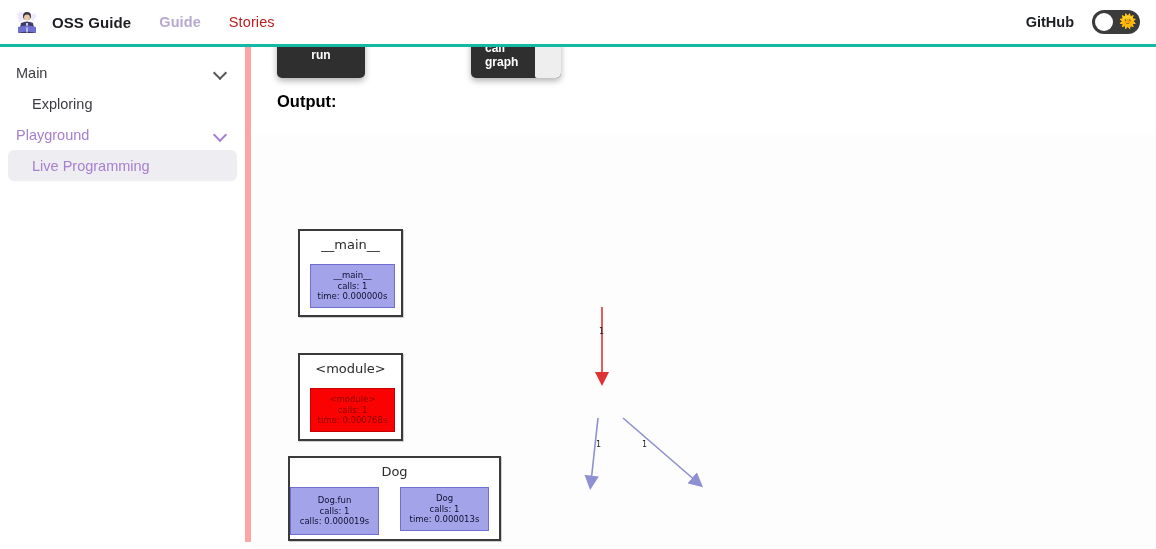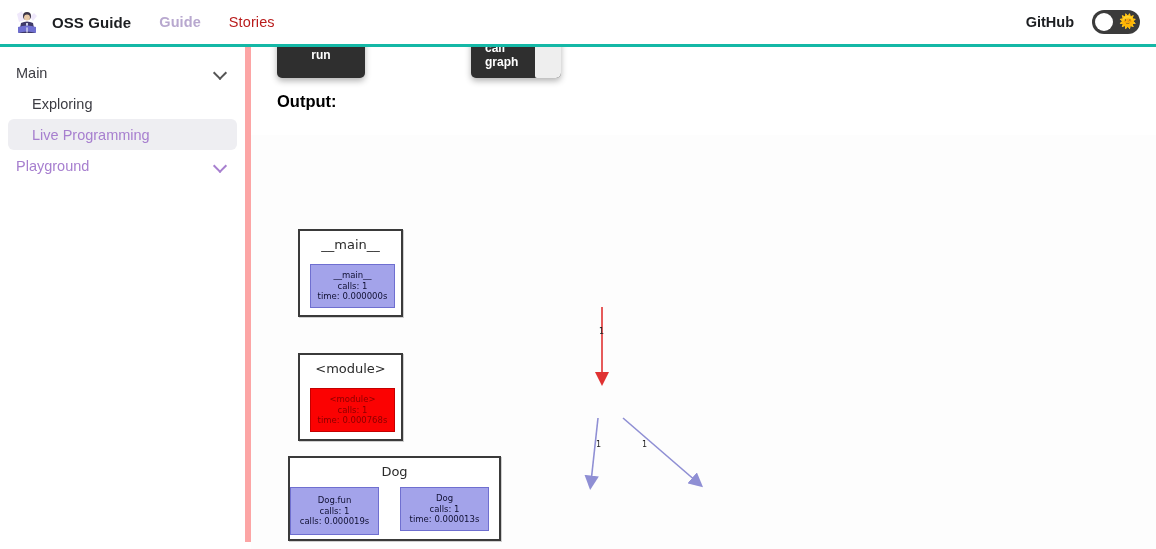--- a/index.html
+++ b/index.html
@@ -205,27 +205,27 @@
   <div class="side-row cat">
     <span class="lbl">Main</span>
     <span class="chev"></span>
   </div>
 
 
   <div class="side-row child">
     <span class="lbl">Exploring</span>
   </div>
 
-  <div class="side-row child active">
-    <span class="lbl">Live Programming</span>
-  </div>
-
   <div class="side-row cat accent">
     <span class="lbl">Playground</span>
     <span class="chev purple"></span>
+  </div>
+
+  <div class="side-row child active">
+    <span class="lbl">Live Programming</span>
   </div>
 
 </div>
 
 <div class="main">
   <div class="content-pad">
 
     <div class="btn-row">
       <div class="code-btn b1">run</div>
       <div class="code-btn b2">

